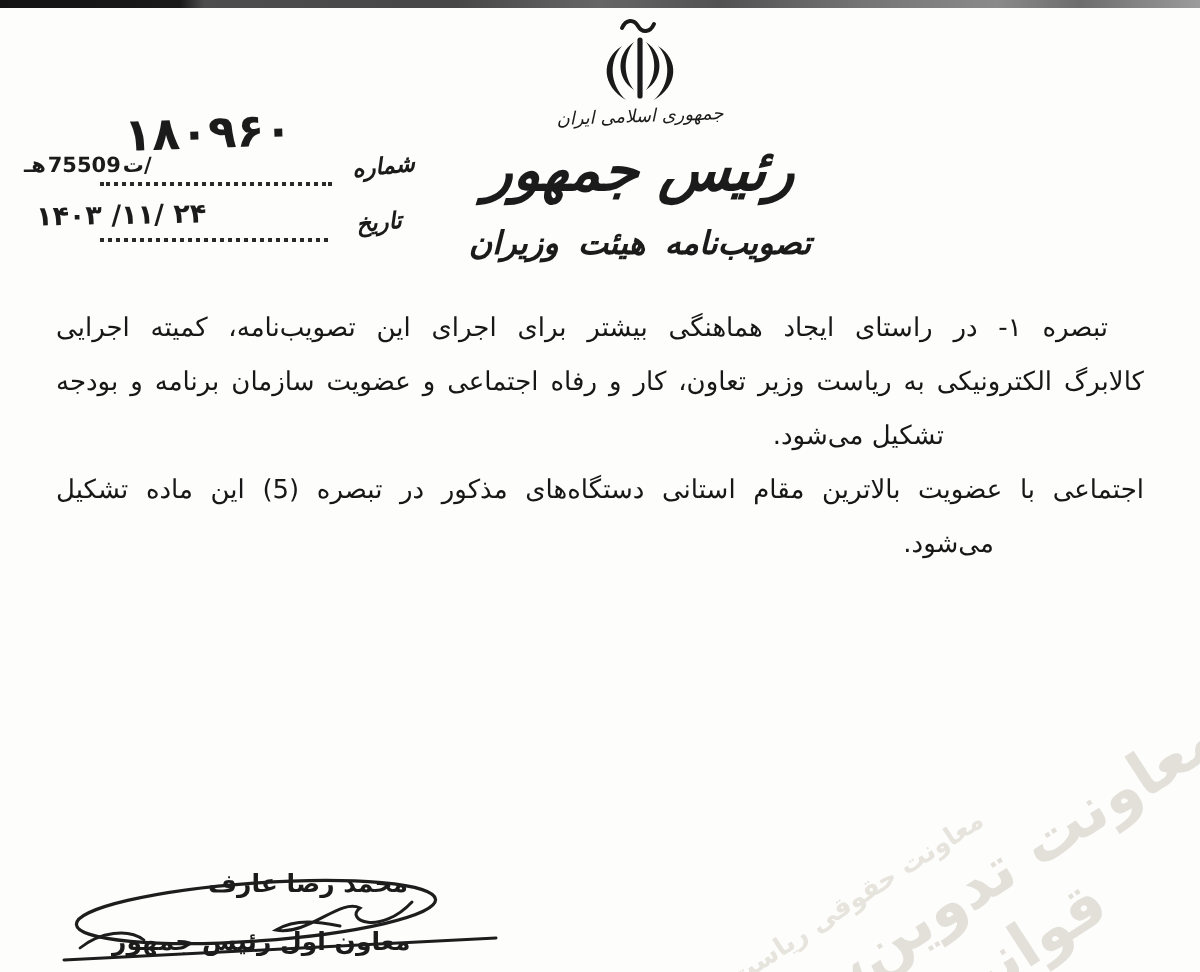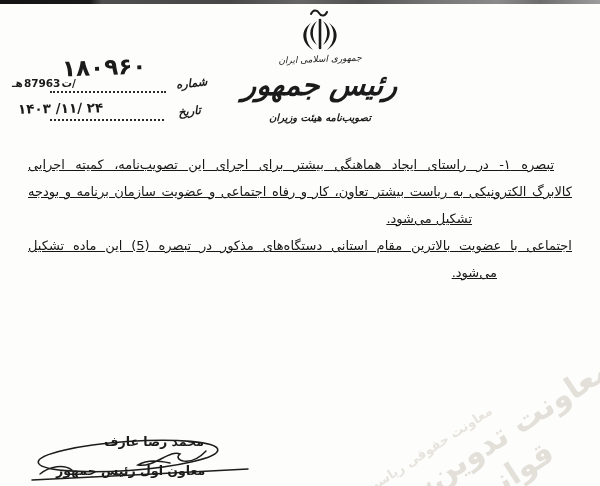--- a/index.html
+++ b/index.html
@@ -12,39 +12,39 @@
   .scan-edge{position:absolute;top:0;left:0;width:600px;height:4px;
     background:linear-gradient(90deg,#141414 0%,#1a1a1a 15%,#4e4e4e 17%,#474747 38%,
       #666 50%,#525252 60%,#757575 72%,#8a8a8a 83%,#6d6d6d 90%,#9c9c9c 100%);}
   
   .letterhead{position:absolute;left:210px;top:8px;width:220px;text-align:center;}
   .emblem{display:block;margin:0 auto;}
   .country{font-size:9px;font-style:italic;letter-spacing:.5px;margin-top:-2px;
     transform:rotate(-2deg);}
   .issuer{font-size:29px;font-weight:bold;font-style:italic;margin-top:4px;
     transform:skewX(-4deg);}
-  .doc-type{font-size:10px;font-weight:bold;font-style:italic;margin-top:10px;}
+  .doc-type{font-size:16px;font-weight:bold;font-style:italic;margin-top:10px;font-family:Liberation Mono, monospace;}
   
   .meta{position:absolute;left:10px;top:30px;width:205px;height:70px;font-weight:bold;}
   .meta .dots{position:absolute;border-bottom:2px dotted #2a2a2a;height:1px;}
   .dots-number{left:40px;top:60px;width:116px;}
   .dots-date{left:40px;top:88px;width:114px;}
   .hand-number{position:absolute;left:52px;top:24px;font-size:23px;letter-spacing:3px;
     transform:rotate(-2deg);direction:ltr;}
   .number-suffix{position:absolute;left:2px;top:47px;font-size:10.5px;display:flex;
     direction:ltr;gap:1px;}
   .hand-date{position:absolute;left:8px;top:70px;font-size:13.5px;letter-spacing:1px;
     direction:ltr;transform:rotate(-1deg);}
   .lbl{position:absolute;font-size:11.5px;font-style:italic;transform:rotate(-6deg);}
   .lbl-number{left:166px;top:46px;}
   .lbl-date{left:168px;top:74px;}
   
   .body-text{position:absolute;left:28px;top:151px;width:544px;direction:rtl;
     font-size:13px;color:#171717;}
-  .bl{height:27px;line-height:27px;text-align:justify;text-align-last:justify;text-decoration:underline;}
+  .bl{height:27px;line-height:27px;text-align:justify;text-align-last:justify;}
   .bl.indent{padding-right:18px;}
   .bl.short1{text-align:left;text-align-last:right;padding-right:100px;}
   .bl.short2{text-align:right;text-align-last:right;padding-right:75px;}
   
   .sig{position:absolute;left:20px;top:424px;width:260px;height:62px;}
   .sig-name{position:absolute;left:84px;top:10px;font-size:12.5px;font-weight:bold;
     direction:rtl;white-space:nowrap;}
   .sig-title{position:absolute;left:36px;top:39px;font-size:12.5px;font-weight:bold;
     direction:rtl;white-space:nowrap;}
   .sig svg{position:absolute;left:0;top:0;}
@@ -84,31 +84,31 @@
     <div class="issuer">رئیس جمهور</div>
     <div class="doc-type">تصویب‌نامه هیئت وزیران</div>
   </div>
 
   <div class="meta">
     <span class="lbl lbl-number">شماره</span>
     <span class="dots dots-number"></span>
     <span class="hand-number">۱۸۰۹۶۰</span>
     <span class="number-suffix">
       <span>هـ</span>
-      <span>87963</span>
+      <span>75509</span>
       <span>ت/</span>
     </span>
     <span class="lbl lbl-date">تاریخ</span>
     <span class="dots dots-date"></span>
     <span class="hand-date">۱۴۰۳ /۱۱/ ۲۴</span>
   </div>
 
   <div class="body-text">
     <div class="bl indent">تبصره ۱- در راستای ایجاد هماهنگی بیشتر برای اجرای این تصویب‌نامه، کمیته اجرایی</div>
-    <div class="bl">کالابرگ الکترونیکی به ریاست بیشتر تعاون، کار و رفاه اجتماعی و عضویت سازمان برنامه و بودجه</div>
+    <div class="bl">کالابرگ الکترونیکی به ریاست وزیر تعاون، کار و رفاه اجتماعی و عضویت سازمان برنامه و بودجه</div>
     <div class="bl short1">تشکیل می‌شود.</div>
     <div class="bl">اجتماعی با عضویت بالاترین مقام استانی دستگاه‌های مذکور در تبصره (5) این ماده تشکیل</div>
     <div class="bl short2">می‌شود.</div>
   </div>
 
   <div class="sig">
     <span class="sig-name">محمد رضا عارف</span>
     <span class="sig-title">معاون اول رئیس جمهور</span>
     <svg width="260" height="62" viewBox="0 0 260 62">
       <g fill="none" stroke="#1d1d1d" stroke-linecap="round">

